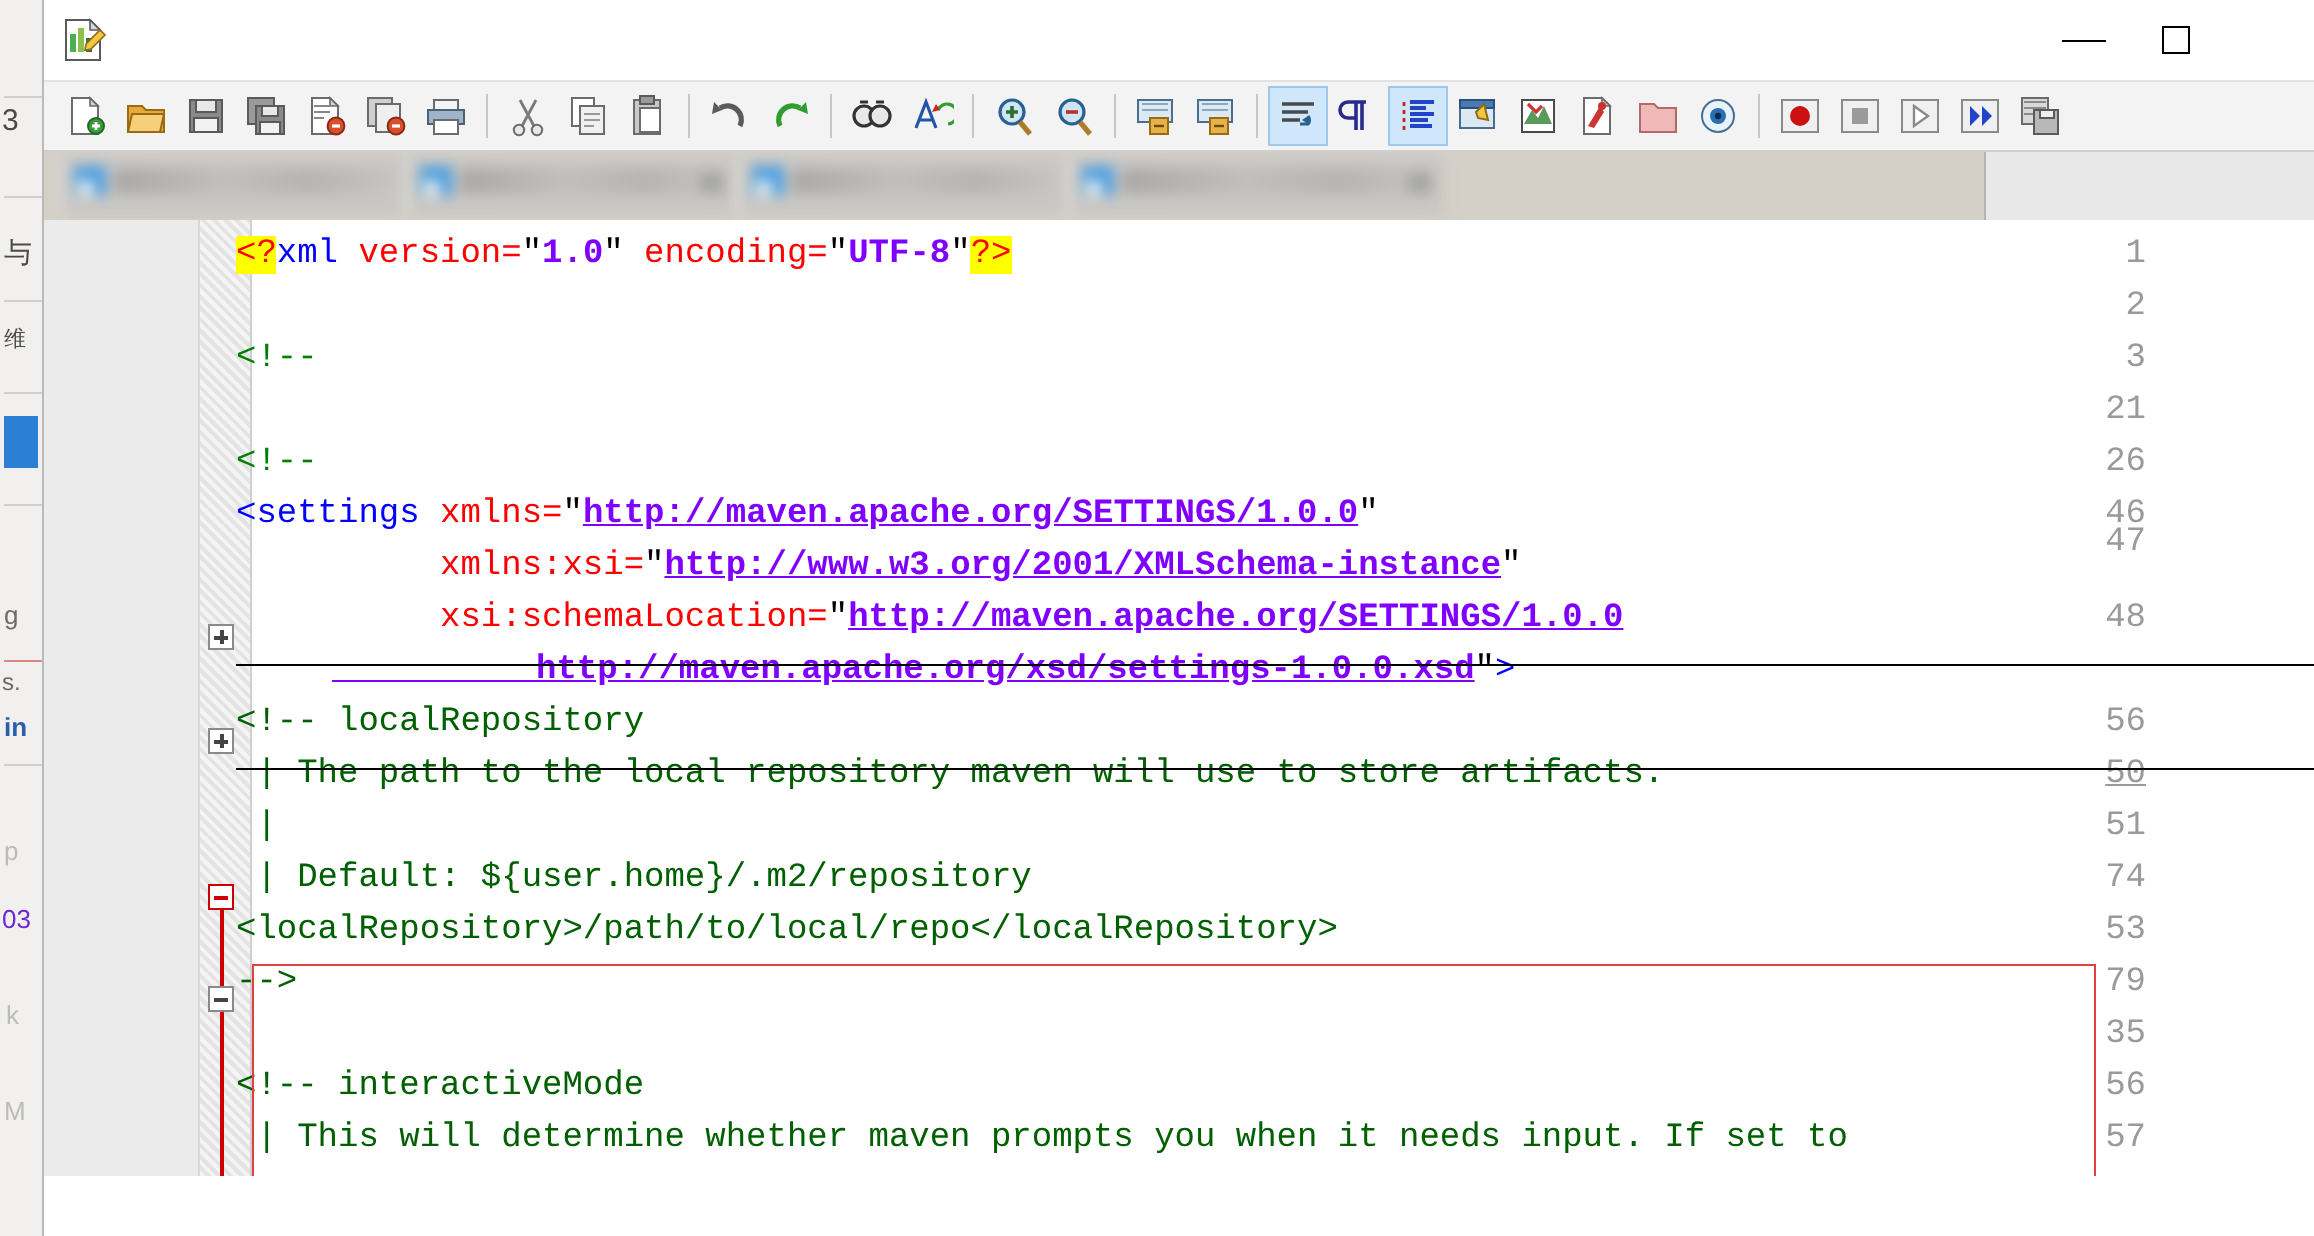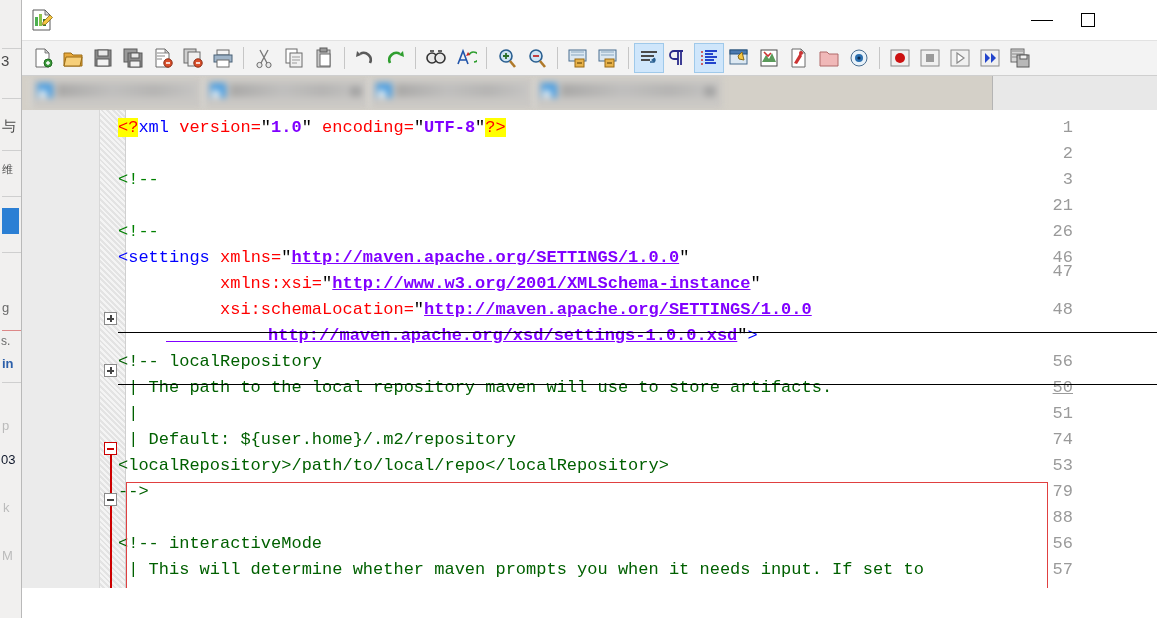--- a/index.html
+++ b/index.html
@@ -292,21 +292,21 @@
     <div class="bg-strip" style="top:162px; font-size:11px; color:#4a4a4a; left:2px;">维</div>
     <div class="bg-line" style="top:196px"></div>
     <div class="bg-blue" style="top:208px"></div>
     <div class="bg-line" style="top:252px"></div>
     <div class="bg-strip" style="top:300px; font-size:13px; color:#6a6a6a; left:2px;">g</div>
     <div class="bg-line" style="top:330px; background:#d88;"></div>
     <div class="bg-strip" style="top:334px; font-size:12px; color:#6a6a6a; left:1px;">s.</div>
     <div class="bg-strip" style="top:356px; font-size:13px; color:#2b5faa; left:2px; font-weight:bold;">in</div>
     <div class="bg-line" style="top:382px"></div>
     <div class="bg-strip" style="top:418px; font-size:13px; color:#bbb; left:2px;">p</div>
-    <div class="bg-strip" style="top:452px; font-size:13px; color:#0f172a; left:1px;">03</div>
+    <div class="bg-strip" style="top:452px; font-size:13px; color:#6d28d9; left:1px;">03</div>
     <div class="bg-strip" style="top:500px; font-size:13px; color:#bbb; left:3px;">k</div>
     <div class="bg-strip" style="top:548px; font-size:13px; color:#bbb; left:2px;">M</div>
   </div>
 
   <div class="npp">
 
     <div class="titlebar">
       <div class="app-icon">
         <svg width="24" height="24" viewBox="0 0 24 24">
           <path d="M3 2 h12 l5 5 v15 H3 Z" fill="#ffffff" stroke="#5a5a5a" stroke-width="1"></path>
@@ -603,21 +603,21 @@
           <div class="ln" style="top: 268px; text-decoration: underline;">50</div>
           <div class="code-line" style="top: 268px;"><span class="c-dk"> | The path to the local repository maven will use to store artifacts.</span></div>
           <div class="ln" style="top: 294px;">51</div>
           <div class="code-line" style="top: 294px;"><span class="c-dk"> |</span></div>
           <div class="ln" style="top: 320px;">74</div>
           <div class="code-line" style="top: 320px;"><span class="c-dk"> | Default: ${user.home}/.m2/repository</span></div>
           <div class="ln" style="top: 346px;">53</div>
           <div class="code-line" style="top: 346px;"><span class="c-dk">&lt;localRepository&gt;/path/to/local/repo&lt;/localRepository&gt;</span></div>
           <div class="ln" style="top: 372px;">79</div>
           <div class="code-line" style="top: 372px;"><span class="c-dk">--&gt;</span></div>
-          <div class="ln" style="top: 398px;">88</div>
+          <div class="ln" style="top: 398px;">35</div>
           <div class="code-line" style="top: 398px;"></div>
           <div class="ln" style="top: 424px;">56</div>
           <div class="code-line" style="top: 424px;"><span class="c-dk">&lt;!-- interactiveMode</span></div>
           <div class="ln" style="top: 450px;">57</div>
           <div class="code-line" style="top: 450px;"><span class="c-dk"> | This will determine whether maven prompts you when it needs input. If set to</span></div>
         </div>
 
       <div class="fold plus" style="left:82px; top:202px;"></div>
       <div class="hr-fold" style="left:96px; top:222px; width:1039px;"></div>
 

